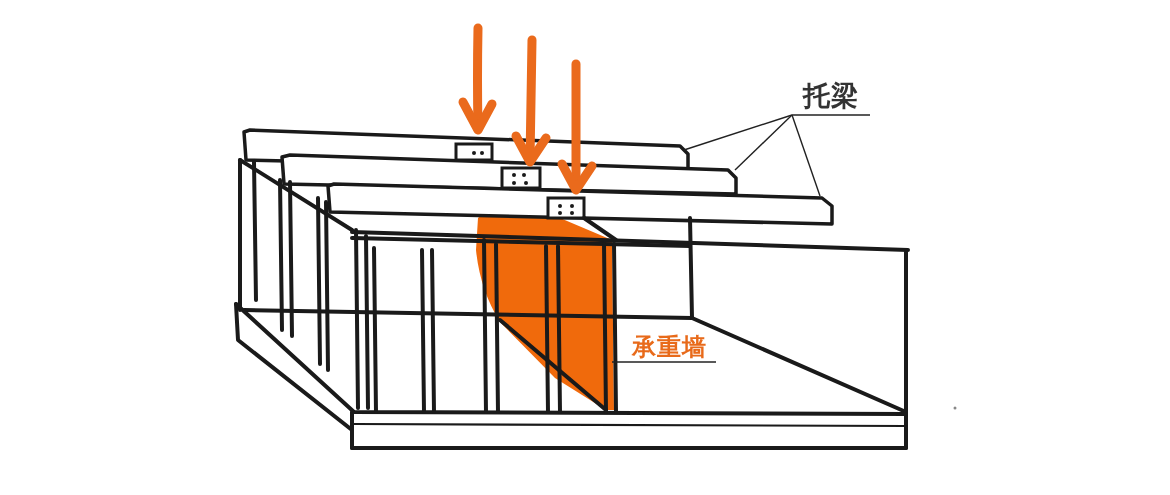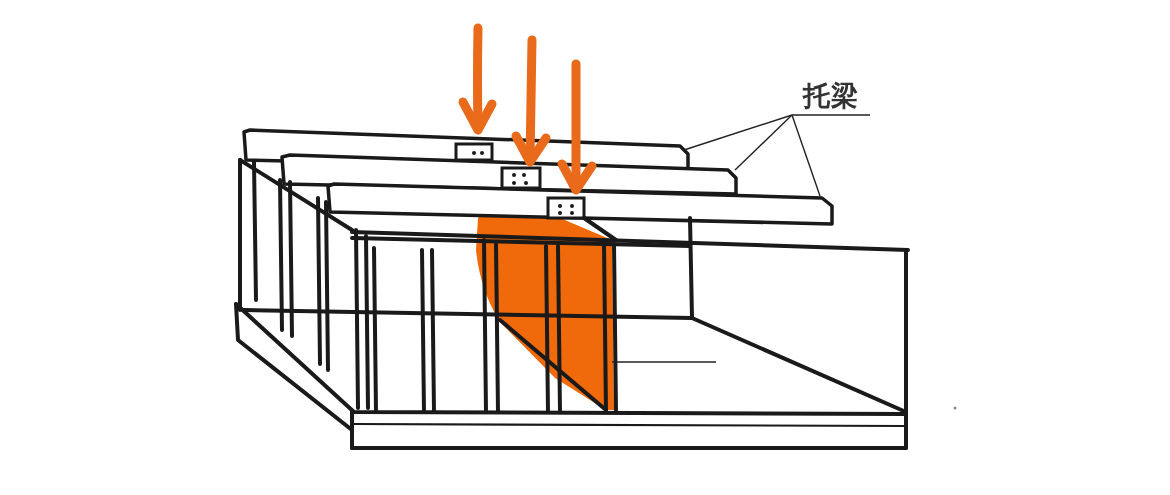--- a/index.html
+++ b/index.html
@@ -109,13 +109,14 @@
       <path class="ln-leader" d="M792 115 L735 170"></path>
       <path class="ln-leader" d="M792 115 L820 196"></path>
 
       <path class="ln-leader" d="M612 362 L716 362"></path>
     </g>
 
     <circle cx="955" cy="408" r="1.5" fill="#888"></circle>
   </svg>
 
   <div class="label label-beam">托梁</div>
+  <div class="label label-wall">承重墙</div>
 </div>
 
 </body></html>

